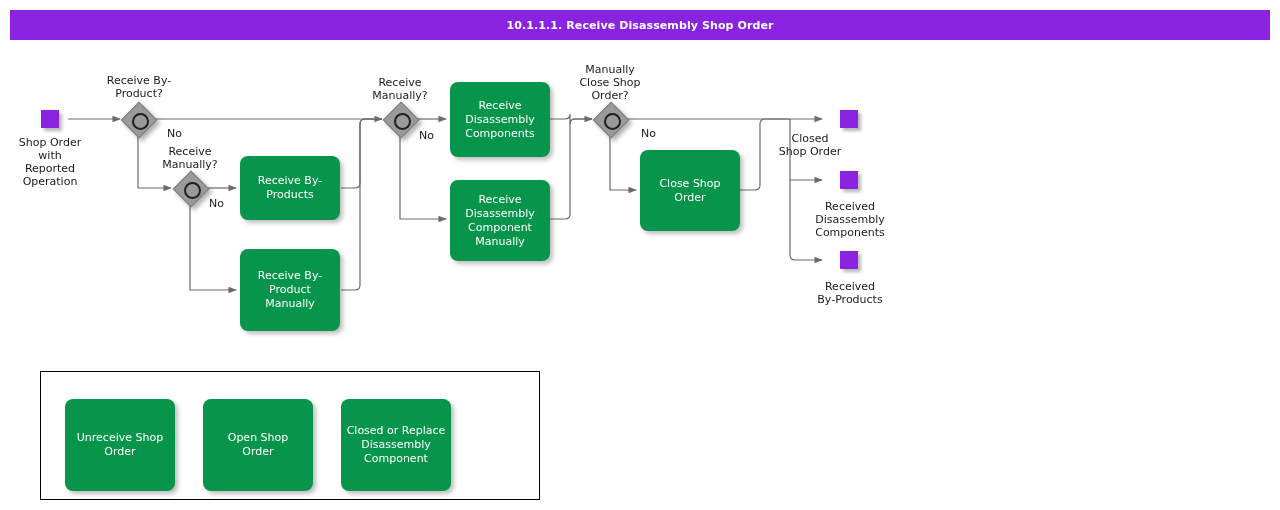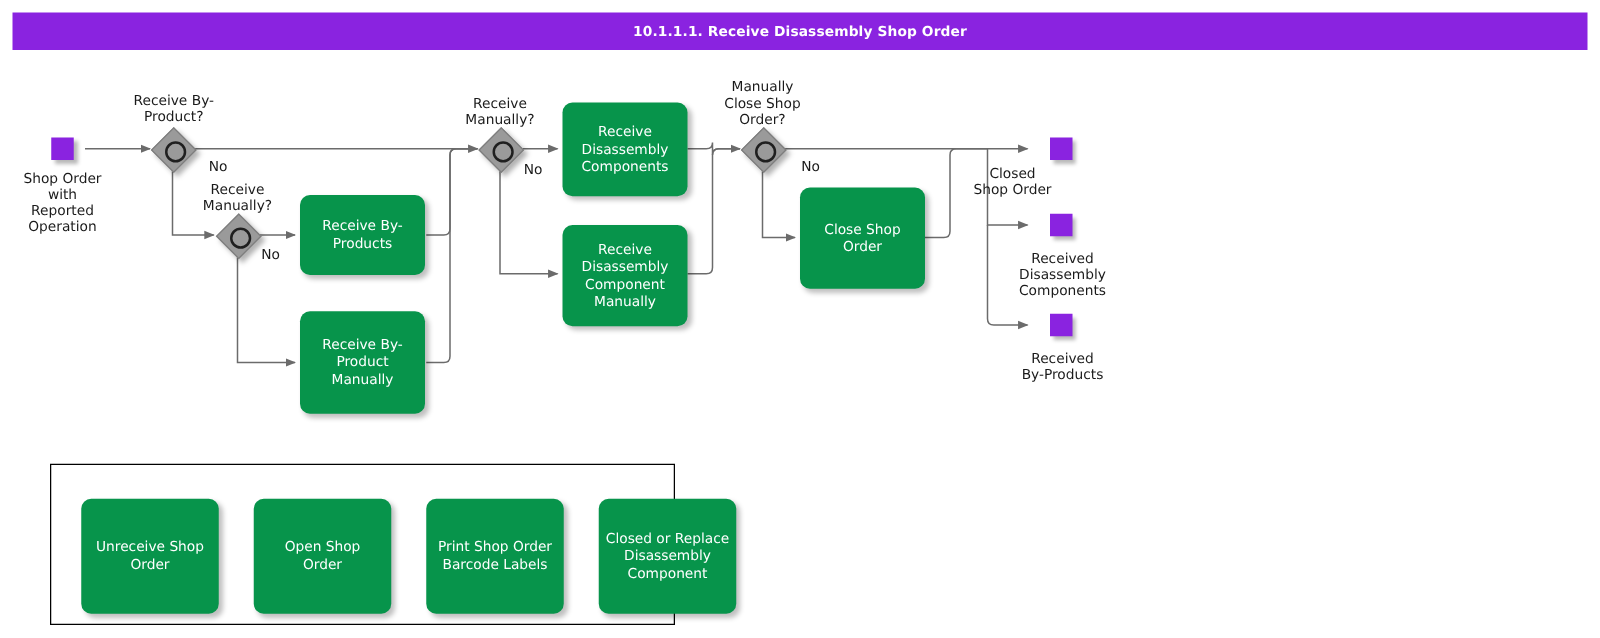--- a/index.html
+++ b/index.html
@@ -289,21 +289,19 @@
   <div class="node terminator" style="left:840px; top:251px;"></div>
   <div class="label" style="left:798px; top:280px; width:104px;">Received
 By-Products</div>
 
   <div class="group-box">
     <div class="group-items">
       <div class="activity">Unreceive Shop
 Order</div>
       <div class="activity">Open Shop
 Order</div>
-      <div class="activity">Print Shop Order
-Barcode Labels</div>
       <div class="activity">Closed or Replace
 Disassembly
 Component</div>
     </div>
   </div>
 
 </div>
 
 </body></html>

